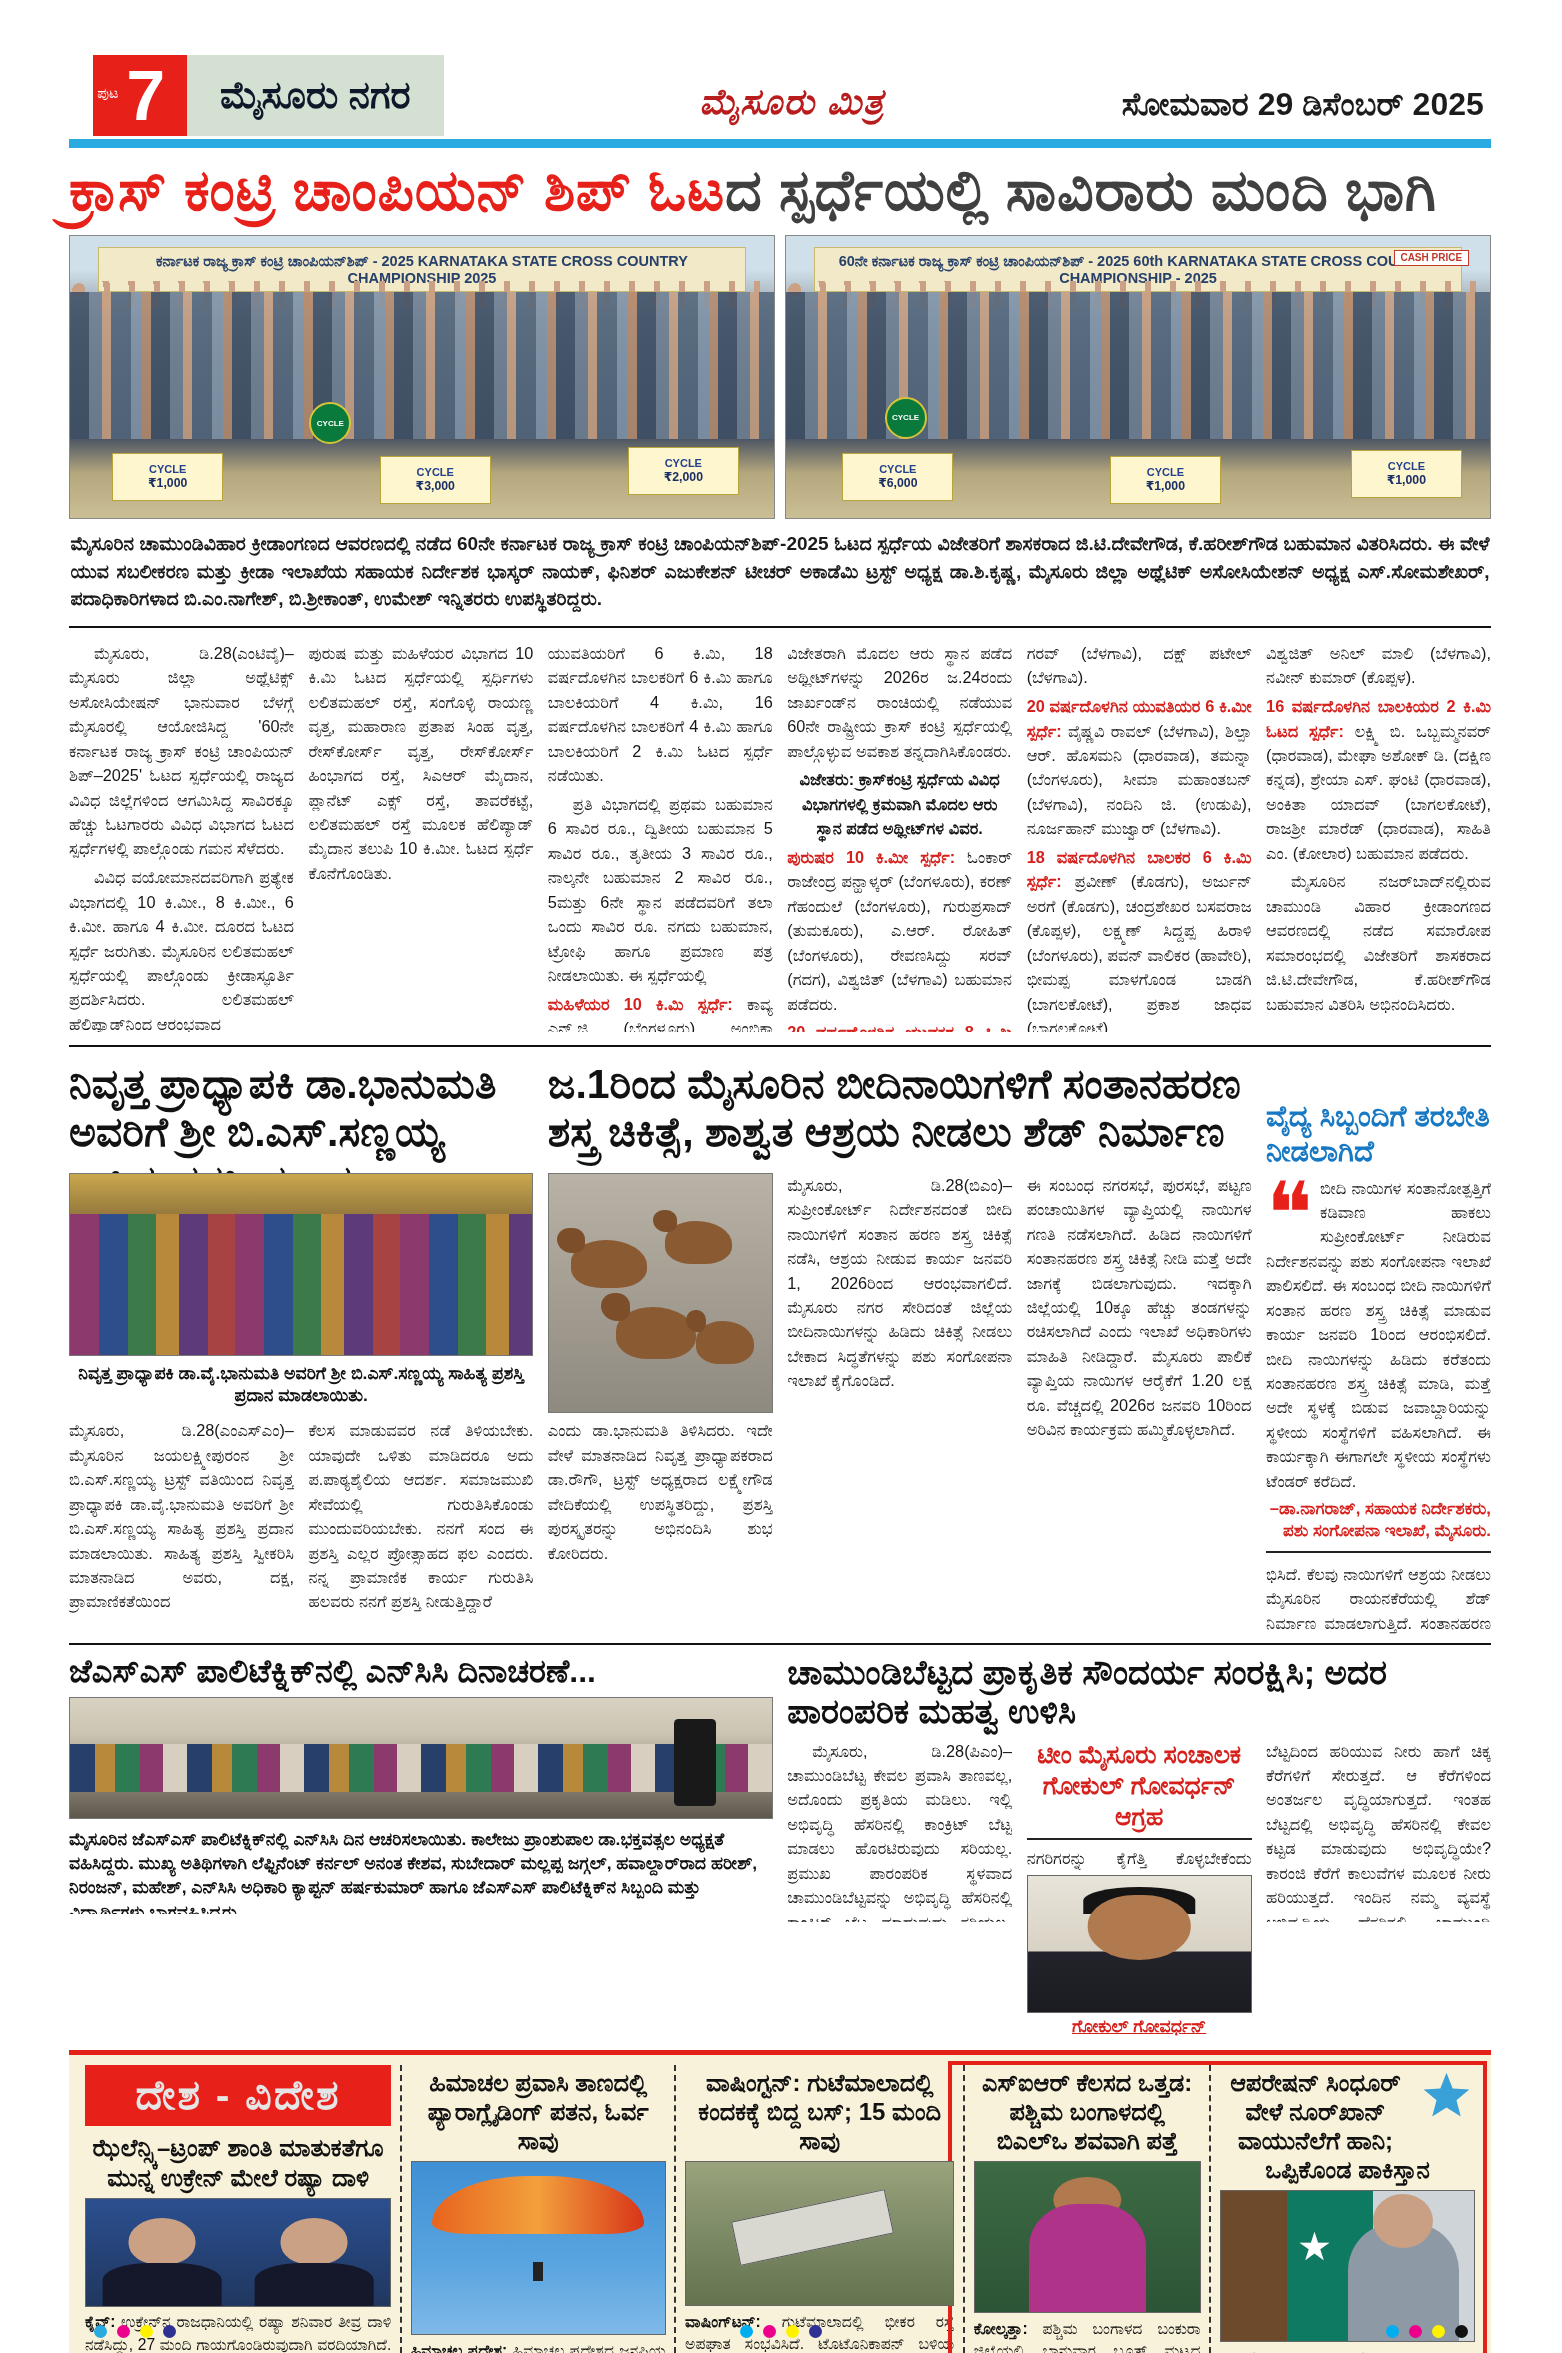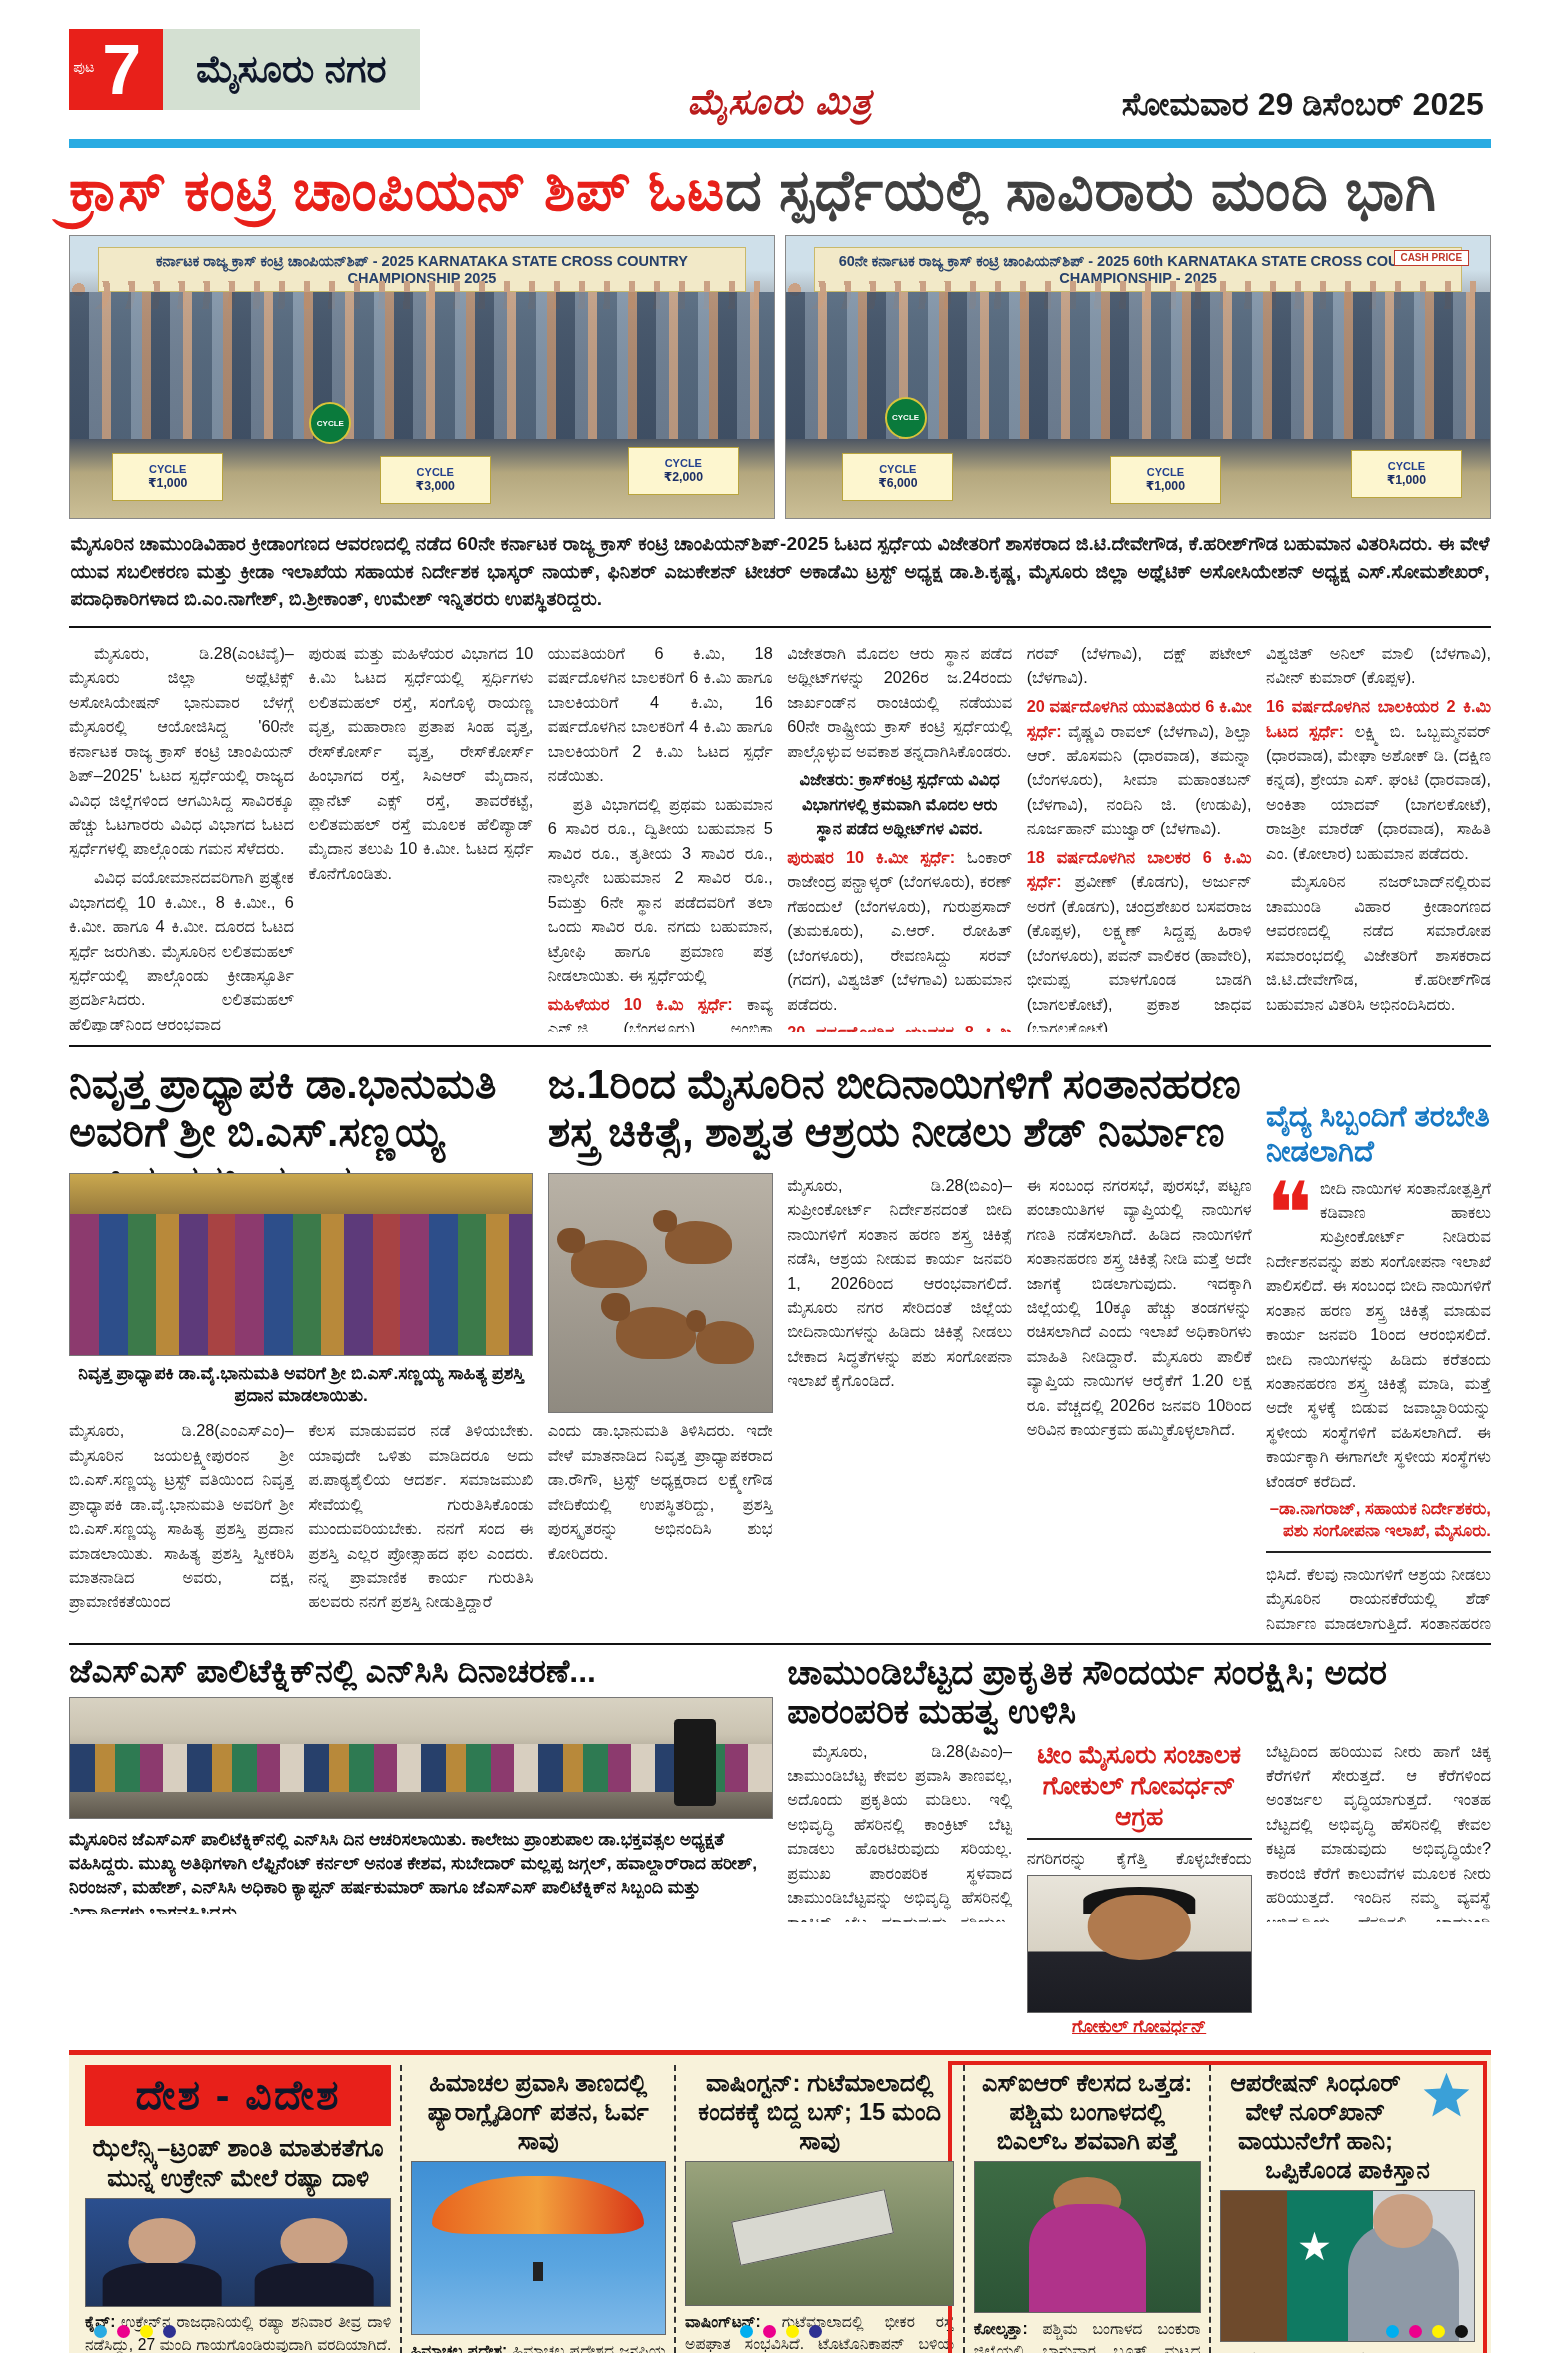--- a/index.html
+++ b/index.html
@@ -1,21 +1,21 @@
 <!DOCTYPE html>
 <html style="font-size:11.6px"><head>
 <meta charset="utf-8">
 <style>
   html,body{margin:0;padding:0;background:#9a9a9a;}
   .page{position:relative;width:1562px;height:2354px;background:#ffffff;margin:0 auto;
         font-family:"Liberation Sans","DejaVu Sans",sans-serif;color:#111;overflow:hidden;}
   .inner{position:absolute;left:69px;top:29px;width:1422px;}
 
   
-  .hdr{display:flex;align-items:flex-start;height:107px;position:relative;}
+  .hdr{display:flex;align-items:flex-end;height:107px;position:relative;margin-left:24px;}
   .hdr-left{display:flex;align-items:stretch;height:81px;}
   .pagebox{background:#e8201a;color:#fff;width:94px;display:flex;align-items:center;justify-content:center;position:relative;}
   .pagebox .plabel{position:absolute;left:4.3px;top:30px;font-size:14.5px;color:#fff;}
   .pagebox .pnum{font-size:70px;font-weight:bold;line-height:1;margin-left:11.6px;}
   .sectionbox{background:#d4e0d2;display:flex;align-items:center;padding:0 33px;font-size:38px;font-weight:bold;color:#0f172a;}
   .masthead{position:absolute;left:50%;transform:translateX(-50%);bottom:13px;font-size:36px;font-weight:bold;color:#b91c1c;font-style:italic;letter-spacing:1.4px;}
   .dateline{position:absolute;right:7.2px;bottom:13px;font-size:32px;font-weight:bold;color:#1c1c1c;}
   .bluebar{height:8.7px;background:#29abe2;margin-top:2.9px;}
 
   
@@ -94,21 +94,21 @@
   .portrait{position:relative;height:138px;border:1.4px solid #666;box-sizing:border-box;overflow:hidden;background:linear-gradient(180deg,#e8e4da 0%,#d8d2c4 55%,#23242b 56%,#1b1c22 100%);}
   .face{position:absolute;left:50%;top:14%;transform:translateX(-50%);width:46%;height:48%;background:#b07a4e;border-radius:46% 46% 50% 50%;}
   .hair{position:absolute;left:50%;top:8%;transform:translateX(-50%);width:50%;height:20%;background:#141414;border-radius:50% 50% 0 0;}
   .port-cap{color:#d6201c;font-weight:bold;font-size:17.4px;text-align:center;text-decoration:underline;margin:2.9px 0;}
 
   
   .world{position:relative;margin-top:10px;border-top:5px solid #e32119;background:#f8f2da;padding:10px 7.2px 7.2px 7.2px;box-sizing:border-box;height:548px;}
   .wgrid{display:grid;grid-template-columns:23% 19.5% 20.5% 17.5% 19.5%;height:100%;}
   .wcol{padding:0 8.7px;box-sizing:border-box;}
   .wcol + .wcol{border-left:2.2px dashed #333;}
-  .wtitle{background:#e8201a;color:#0f172a;font-size:41px;font-weight:bold;text-align:center;padding:7.2px 0;margin-bottom:7.2px;letter-spacing:2.2px;}
+  .wtitle{background:#e8201a;color:#e5e5e5;font-size:41px;font-weight:bold;text-align:center;padding:7.2px 0;margin-bottom:7.2px;letter-spacing:2.2px;}
   .whead{font-size:24px;font-weight:bold;text-align:center;line-height:1.22;margin:2.9px 0 5.8px 0;color:#121212;}
   .wbody{font-size:15.6px;line-height:1.45;text-align:justify;}
   .wbody .dl{font-weight:bold;}
   .wphoto{border:1.4px solid #666;box-sizing:border-box;position:relative;overflow:hidden;margin:4.3px 0;}
   .redframe{position:absolute;top:5.8px;bottom:5.8px;right:4.3px;width:37.3%;border:4.3px solid #e32119;pointer-events:none;}
   .pz{height:109px;background:linear-gradient(180deg,#2b4f8f,#20375f);display:flex;}
   .pz .man{width:50%;position:relative;}
   .pz .man i{position:absolute;left:50%;top:18%;transform:translateX(-50%);width:44%;height:44%;background:#caa184;border-radius:50% 50% 46% 46%;}
   .pz .man b{position:absolute;left:50%;bottom:0;transform:translateX(-50%);width:78%;height:40%;background:#15182a;border-radius:40% 40% 0 0;}
   .para{height:174px;background:linear-gradient(180deg,#3f8fd4 0%,#5aa5e0 60%,#7fb9e8 100%);}

